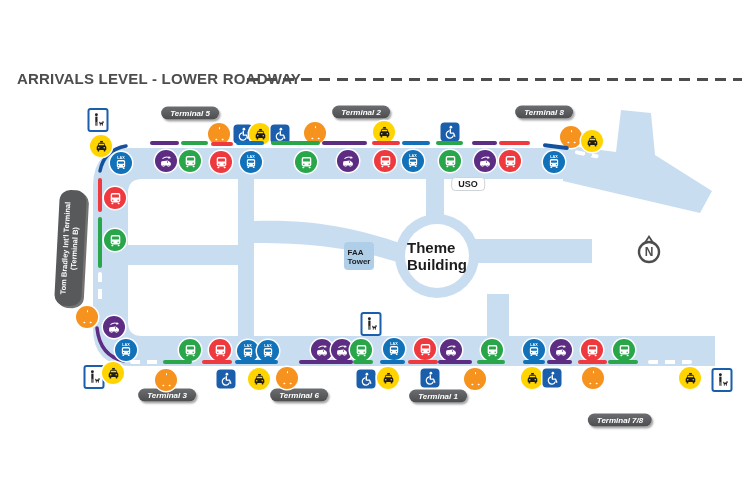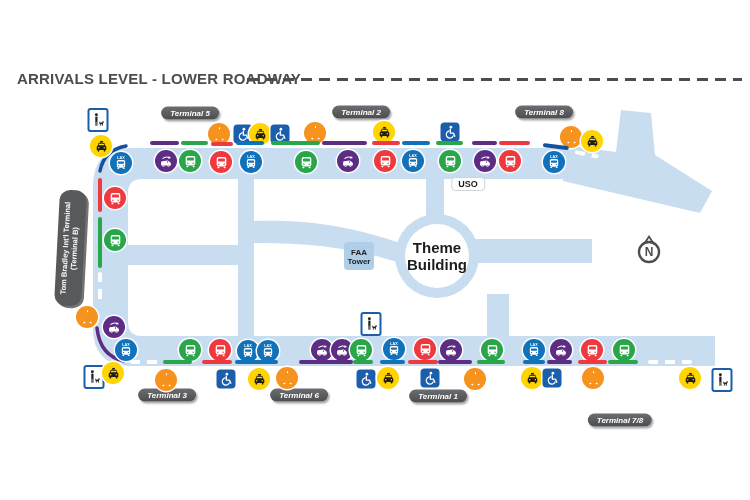--- a/index.html
+++ b/index.html
@@ -21,21 +21,21 @@
                color:#fff;font-size:7.5px;font-weight:bold;line-height:1.25;white-space:nowrap;}
   .icon{position:absolute;transform:translate(-50%,-50%);width:22px;height:22px;border-radius:50%;
         display:flex;align-items:center;justify-content:center;box-shadow:0 0 0 1.5px #fff;}
   .icon svg{display:block;}
   .t-green{background:#29a64a;} .t-red{background:#ee3a3f;} .t-purple{background:#5c2d83;}
   .t-orange{background:#f6921e;} .t-blue{background:#1172ba;} .t-yellow{background:#ffd400;}
   .t-acc{background:#1b5eab;border-radius:4px;width:19px;height:19px;}
   .t-pet{background:#fff;border:2px solid #1b5eab;border-radius:3px;width:17px;height:20px;
          box-shadow:none;}
   .rline{position:absolute;border-radius:2px;}
-  .maplabel{position:absolute;transform:translate(-50%,-50%);text-align:center;color:#1d1d1f;
+  .maplabel{position:absolute;transform:translate(-50%,-50%);color:#1d1d1f;
             font-weight:bold;white-space:pre-line;}
   #label-uso{background:#fff;border:1px solid #cfd3d6;border-radius:4px;padding:1px 6px;
              font-size:9px;}
   #label-faa-tower{font-size:8px;line-height:1.15;}
   #label-theme-building{font-size:15px;line-height:1.15;}
   #compass{position:absolute;left:634px;top:233px;}
 </style>
 </head>
 <body>
 

